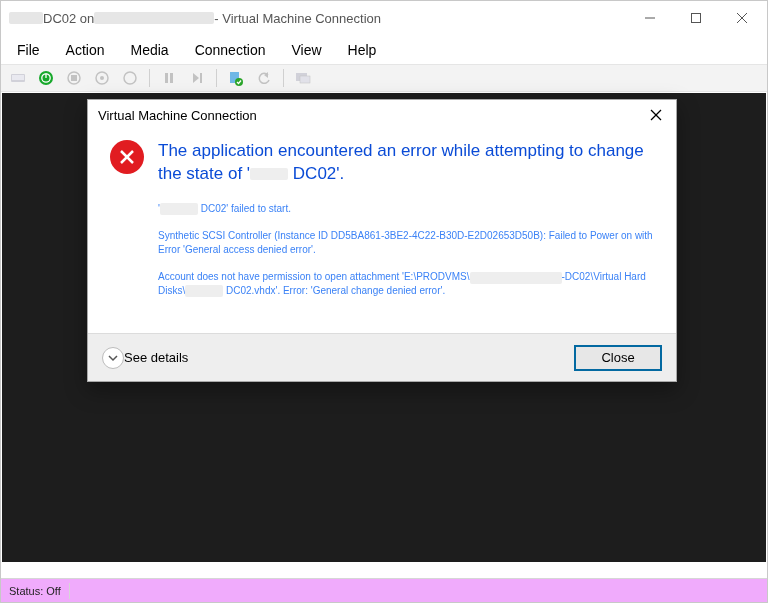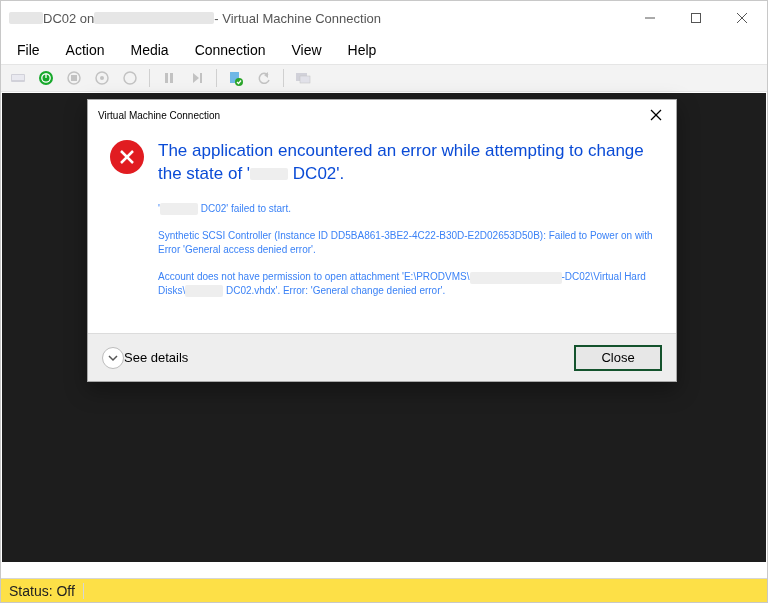--- a/index.html
+++ b/index.html
@@ -83,21 +83,21 @@
     width: 590px;
     background: #fff;
     border: 1px solid #a8a8a8;
     box-shadow: 0 8px 20px rgba(0,0,0,.35);
     display: flex; flex-direction: column;
   }
   .dlg-title {
     height: 30px;
     display:flex; align-items:center; justify-content:space-between;
     padding: 0 8px 0 10px;
-    font-size: 10px;
+    font-size: 13px;
   }
   .dlg-close { width:24px; height:24px; display:flex; align-items:center; justify-content:center; }
   .dlg-close svg { width:12px; height:12px; }
 
   .dlg-body {
     display:flex; padding: 10px 18px 22px 22px; gap: 14px;
   }
   .dlg-icon { flex: 0 0 auto; }
   .dlg-icon .circle {
     width: 34px; height: 34px; border-radius: 50%; background:#e11c21;
@@ -137,31 +137,31 @@
     font-size:13px; color:#000;
   }
   .chevron {
     width:22px; height:22px; border:1px solid #bcbcbc; border-radius:50%;
     display:flex; align-items:center; justify-content:center; background:#fff;
   }
   .chevron svg { width:10px; height:10px; }
   .dlg-footer .spacer { flex:1; }
   .btn {
     min-width: 88px; height: 26px;
-    background:#e7e7e7; border:2px solid #14532d;
+    background:#e7e7e7; border:2px solid #0369a1;
     font-size:13px; display:flex; align-items:center; justify-content:center;
     padding: 0 14px;
   }
 
   
   .statusbar {
     position:absolute; left:0; right:0; bottom:0; height:24px;
-    background:#fde047; border-top:1px solid #d6d6d6;
+    background:#f0abfc; border-top:1px solid #d6d6d6;
     display:flex; align-items:center; padding:0 8px; gap:8px;
-    font-size:14px; color:#222;
+    font-size:11px; color:#222;
   }
   .statusbar .cell { padding-right:8px; border-right:1px solid #d6d6d6; height:16px; display:flex; align-items:center; }
 </style>
 </head>
 <body>
 
 <div class="titlebar">
   <span>
     <svg viewBox="0 0 16 16">
         <rect x="1" y="2" width="14" height="10" rx="1" fill="#1aa3e8"></rect>

